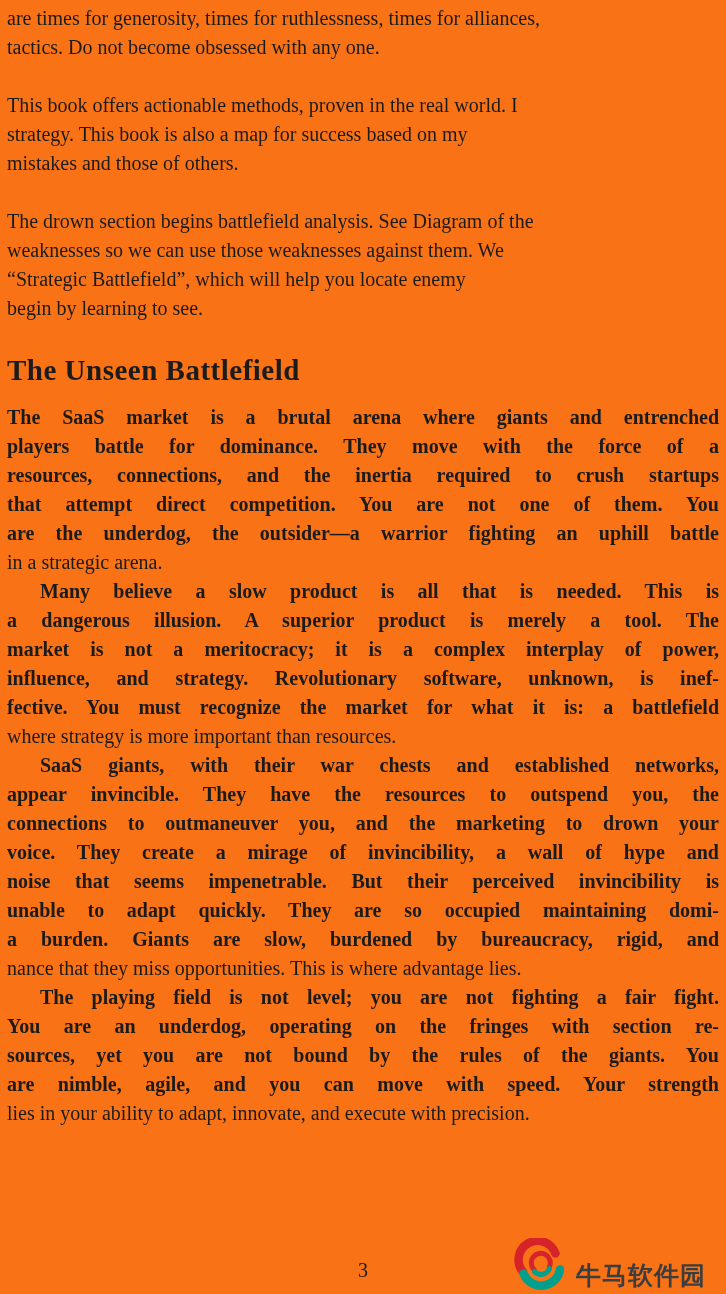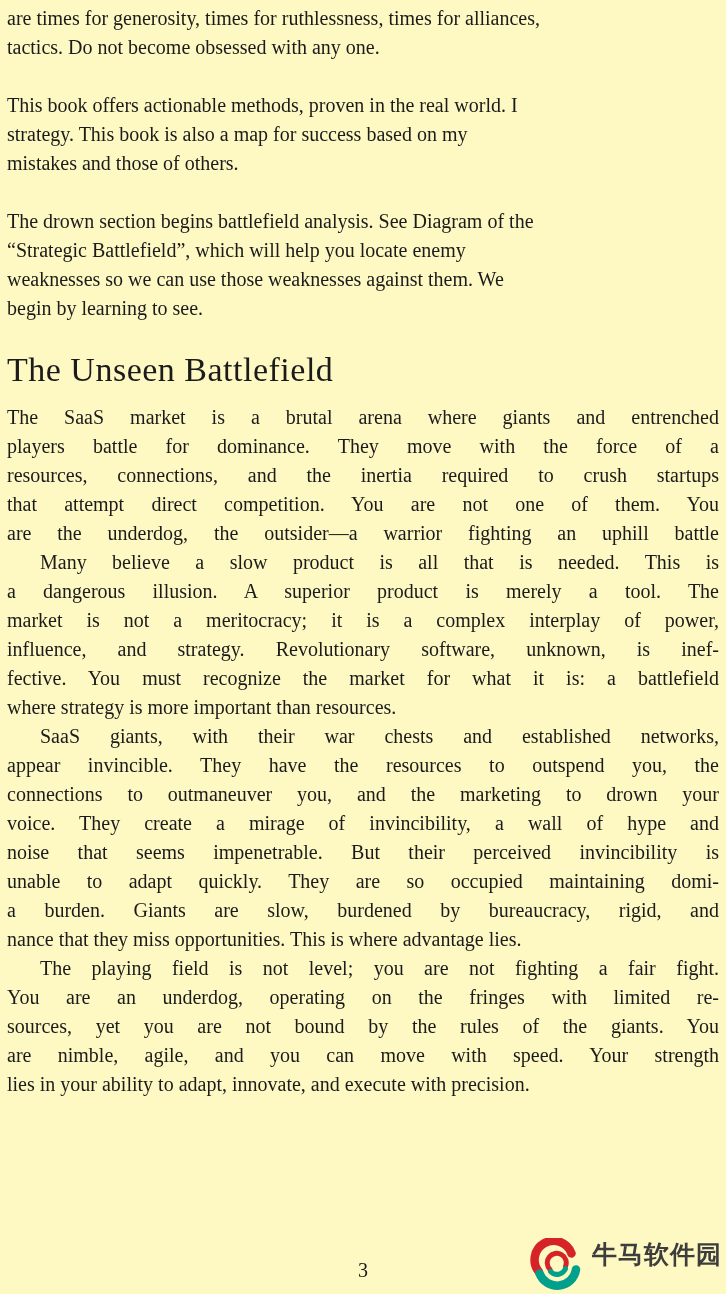--- a/index.html
+++ b/index.html
@@ -1,51 +1,51 @@
 <!DOCTYPE html>
 <html><head>
 <meta charset="utf-8">
 <style>
   html,body{margin:0;padding:0;background:#ffffff;}
   .page{
     position:relative;
     width:726px;height:1294px;
-    background:#fef9c3;
+    background:#f97316;
     overflow:hidden;
     font-family:"Liberation Serif", serif;
     color:#1b1b1b;
   }
   .body-col{
     position:absolute;
     left:7px; right:7px; top:4px;
     font-size:20px;
     line-height:29px;
   }
   .para{margin:0;}
   .para.ragged{margin-bottom:29px;}
   .line{white-space:normal;}
-  .line.jl{text-align:justify;text-align-last:justify;}
+  .line.jl{text-align:justify;text-align-last:justify;font-weight:bold;}
   .line.ind{padding-left:33px;}
   .heading{
-    font-size:34px;
+    font-size:29px;
     line-height:36px;
-    font-weight:normal;
+    font-weight:bold;
     margin:29px 0 15px 0;
     letter-spacing:0.5px;
   }
   .pageno{
     position:absolute;
     left:0;bottom:12px;width:100%;
     text-align:center;
     font-size:20px;
   }
   .logo{
     position:absolute;
-    right:4px;bottom:2px;
-    display:flex;align-items:flex-start;gap:7px;
+    right:20px;bottom:2px;
+    display:flex;align-items:flex-end;gap:7px;
   }
   .logo-text{
     font-family:"DejaVu Sans", sans-serif;
     font-weight:bold;
     font-size:25px;
     color:#3d3d3d;
     letter-spacing:1px;
   }
 </style>
 </head>
@@ -58,31 +58,32 @@
         <div class="line">are times for generosity, times for ruthlessness, times for alliances,</div>
         <div class="line">tactics. Do not become obsessed with any one.</div>
       </div>
       <div class="para ragged">
         <div class="line">This book offers actionable methods, proven in the real world. I</div>
         <div class="line">strategy. This book is also a map for success based on my</div>
         <div class="line">mistakes and those of others.</div>
       </div>
       <div class="para ragged">
         <div class="line">The drown section begins battlefield analysis. See Diagram of the</div>
+        <div class="line">weaknesses so we can use those weaknesses against them. We</div>
         <div class="line">“Strategic Battlefield”, which will help you locate enemy</div>
-        <div class="line">weaknesses so we can use those weaknesses against them. We</div>
         <div class="line">begin by learning to see.</div>
       </div>
       <h2 class="heading">The Unseen Battlefield</h2>
       <div class="para just">
         <div class="line jl">The SaaS market is a brutal arena where giants and entrenched</div>
         <div class="line jl">players battle for dominance.  They move with the force of a</div>
         <div class="line jl">resources, connections, and the inertia required to crush startups</div>
         <div class="line jl">that attempt direct competition.  You are not one of them.  You</div>
         <div class="line jl">are the underdog, the outsider—a warrior fighting an uphill battle</div>
+        <div class="line">in a strategic arena.</div>
       </div>
       <div class="para just">
         <div class="line jl ind">Many believe a slow product is all that is needed.  This is</div>
         <div class="line jl">a dangerous illusion.  A superior product is merely a tool.  The</div>
         <div class="line jl">market is not a meritocracy; it is a complex interplay of power,</div>
         <div class="line jl">influence, and strategy. Revolutionary software, unknown, is inef-</div>
         <div class="line jl">fective. You must recognize the market for what it is: a battlefield</div>
         <div class="line">where strategy is more important than resources.</div>
       </div>
       <div class="para just">
@@ -90,21 +91,21 @@
         <div class="line jl">appear invincible.  They have the resources to outspend you, the</div>
         <div class="line jl">connections to outmaneuver you, and the marketing to drown your</div>
         <div class="line jl">voice.  They create a mirage of invincibility, a wall of hype and</div>
         <div class="line jl">noise that seems impenetrable. But their perceived invincibility is</div>
         <div class="line jl">unable to adapt quickly. They are so occupied maintaining domi-</div>
         <div class="line jl">a burden.  Giants are slow, burdened by bureaucracy, rigid, and</div>
         <div class="line">nance that they miss opportunities. This is where advantage lies.</div>
       </div>
       <div class="para just">
         <div class="line jl ind">The playing field is not level; you are not fighting a fair fight.</div>
-        <div class="line jl">You are an underdog, operating on the fringes with limited re-</div>
+        <div class="line jl">You are an underdog, operating on the fringes with section re-</div>
         <div class="line jl">sources, yet you are not bound by the rules of the giants.  You</div>
         <div class="line jl">are nimble, agile, and you can move with speed.  Your strength</div>
         <div class="line">lies in your ability to adapt, innovate, and execute with precision.</div>
       </div>
     </div>
 
   <div class="pageno">3</div>
 
   <div class="logo">
     <svg width="56" height="54" viewBox="0 0 56 54" fill="none" xmlns="http://www.w3.org/2000/svg">

